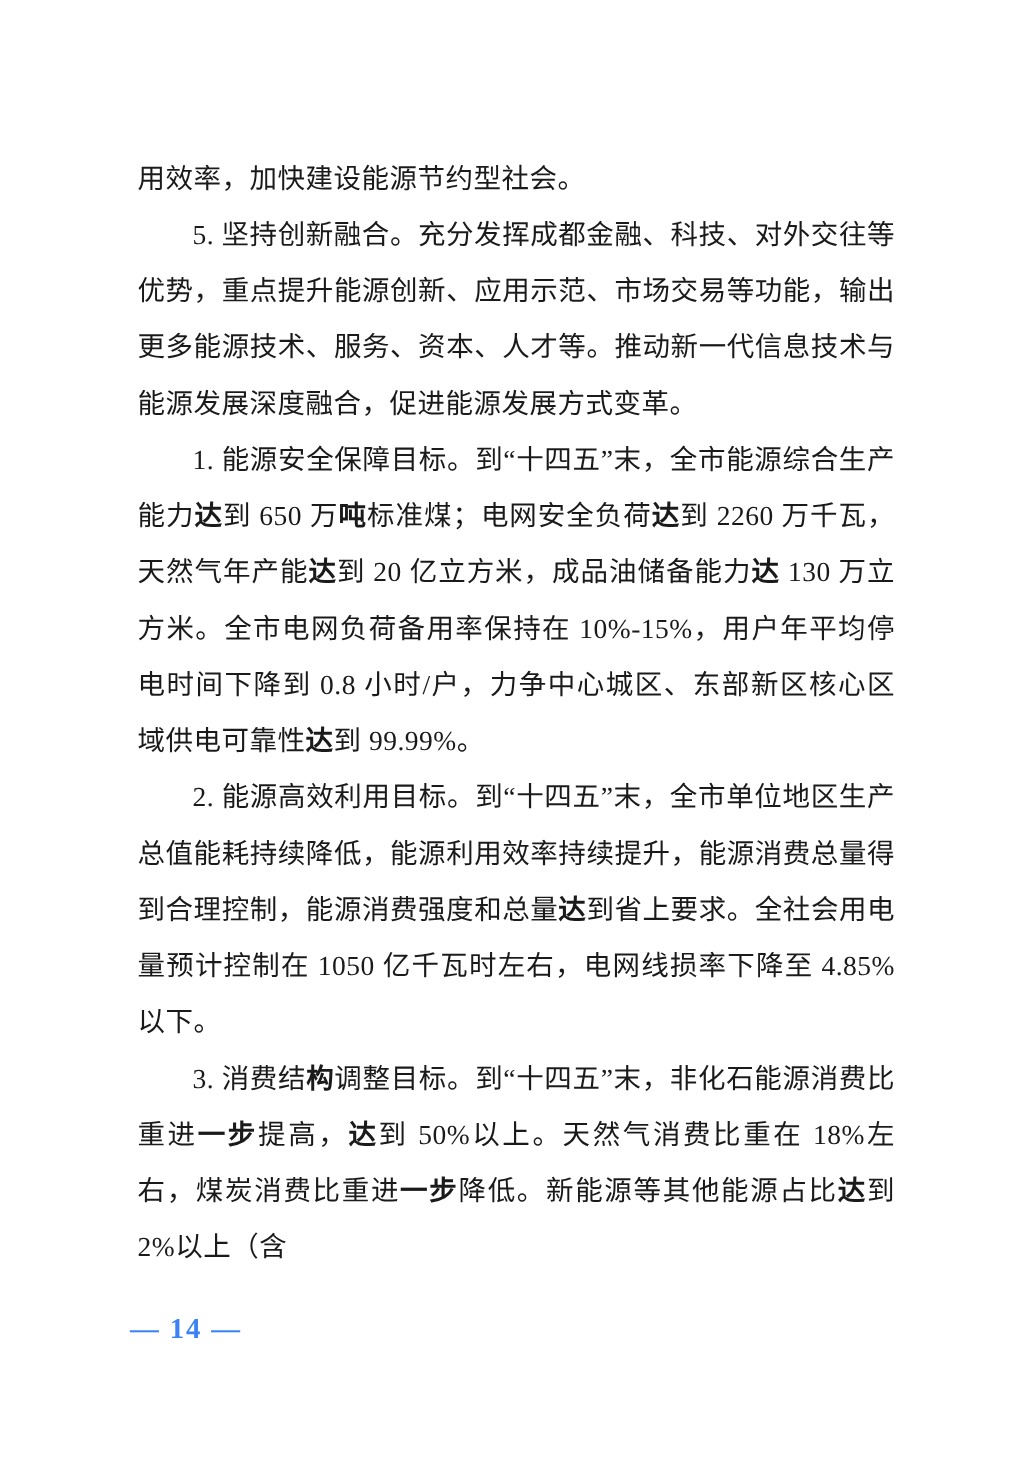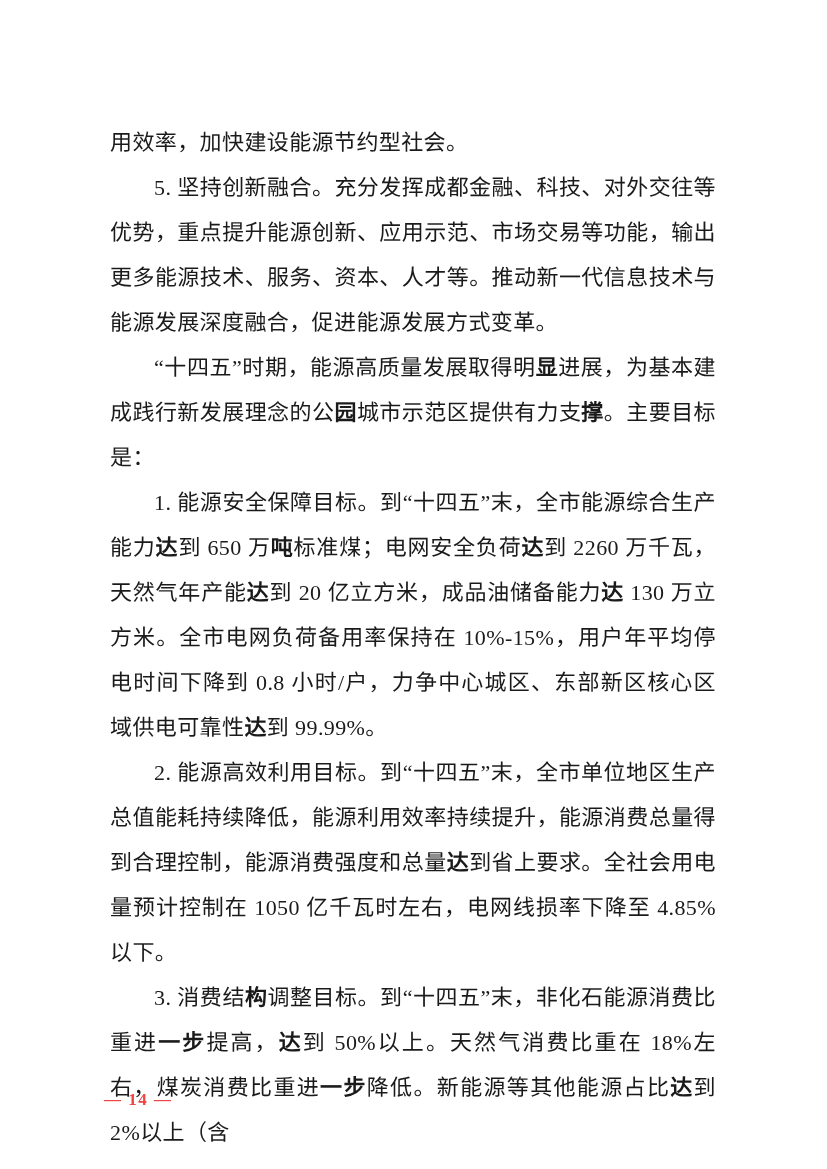--- a/index.html
+++ b/index.html
@@ -35,33 +35,32 @@
   }
   .seg {
     font-weight: normal;
   }
   .seg.bold {
     font-weight: bold;
   }
   .footer {
     position: absolute;
     left: 104px;
-    top: 1090px;
-    font-size: 17px;
+    top: 1050px;
+    font-size: 23px;
     font-weight: bold;
     letter-spacing: 1.5px;
-    color: #ef4444;
+    color: #3b82f6;
   }
 </style>
 </head>
 <body>
 
 <div class="page">
   <div class="content">
       <p class="para"><span class="seg">用效率，加快建设能源节约型社会。</span></p>
       <p class="para indent"><span class="seg">5. 坚持创新融合。充分发挥成都金融、科技、对外交往等优势，重点提升能源创新、应用示范、市场交易等功能，输出更多能源技术、服务、资本、人才等。推动新一代信息技术与能源发展深度融合，促进能源发展方式变革。</span></p>
-      <p class="para indent"><span class="seg">“十四五”时期，能源高质量发展取得明</span><span class="seg bold">显</span><span class="seg">进展，为基本建成践行新发展理念的公</span><span class="seg bold">园</span><span class="seg">城市示范区提供有力支</span><span class="seg bold">撑</span><span class="seg">。主要目标是：</span></p>
       <p class="para indent"><span class="seg">1. 能源安全保障目标。到“十四五”末，全市能源综合生产能力</span><span class="seg bold">达</span><span class="seg">到 650 万</span><span class="seg bold">吨</span><span class="seg">标准煤；电网安全负荷</span><span class="seg bold">达</span><span class="seg">到 2260 万千瓦，天然气年产能</span><span class="seg bold">达</span><span class="seg">到 20 亿立方米，成品油储备能力</span><span class="seg bold">达</span><span class="seg"> 130 万立方米。全市电网负荷备用率保持在 10%-15%，用户年平均停电时间下降到 0.8 小时/户，力争中心城区、东部新区核心区域供电可靠性</span><span class="seg bold">达</span><span class="seg">到 99.99%。</span></p>
       <p class="para indent"><span class="seg">2. 能源高效利用目标。到“十四五”末，全市单位地区生产总值能耗持续降低，能源利用效率持续提升，能源消费总量得到合理控制，能源消费强度和总量</span><span class="seg bold">达</span><span class="seg">到省上要求。全社会用电量预计控制在 1050 亿千瓦时左右，电网线损率下降至 4.85%以下。</span></p>
       <p class="para indent"><span class="seg">3. 消费结</span><span class="seg bold">构</span><span class="seg">调整目标。到“十四五”末，非化石能源消费比重进</span><span class="seg bold">一步</span><span class="seg">提高，</span><span class="seg bold">达</span><span class="seg">到 50%以上。天然气消费比重在 18%左右，煤炭消费比重进</span><span class="seg bold">一步</span><span class="seg">降低。新能源等其他能源占比</span><span class="seg bold">达</span><span class="seg">到 2%以上（含</span></p>
     </div>
   <div class="footer">— 14 —</div>
 </div>
 
 </body></html>

